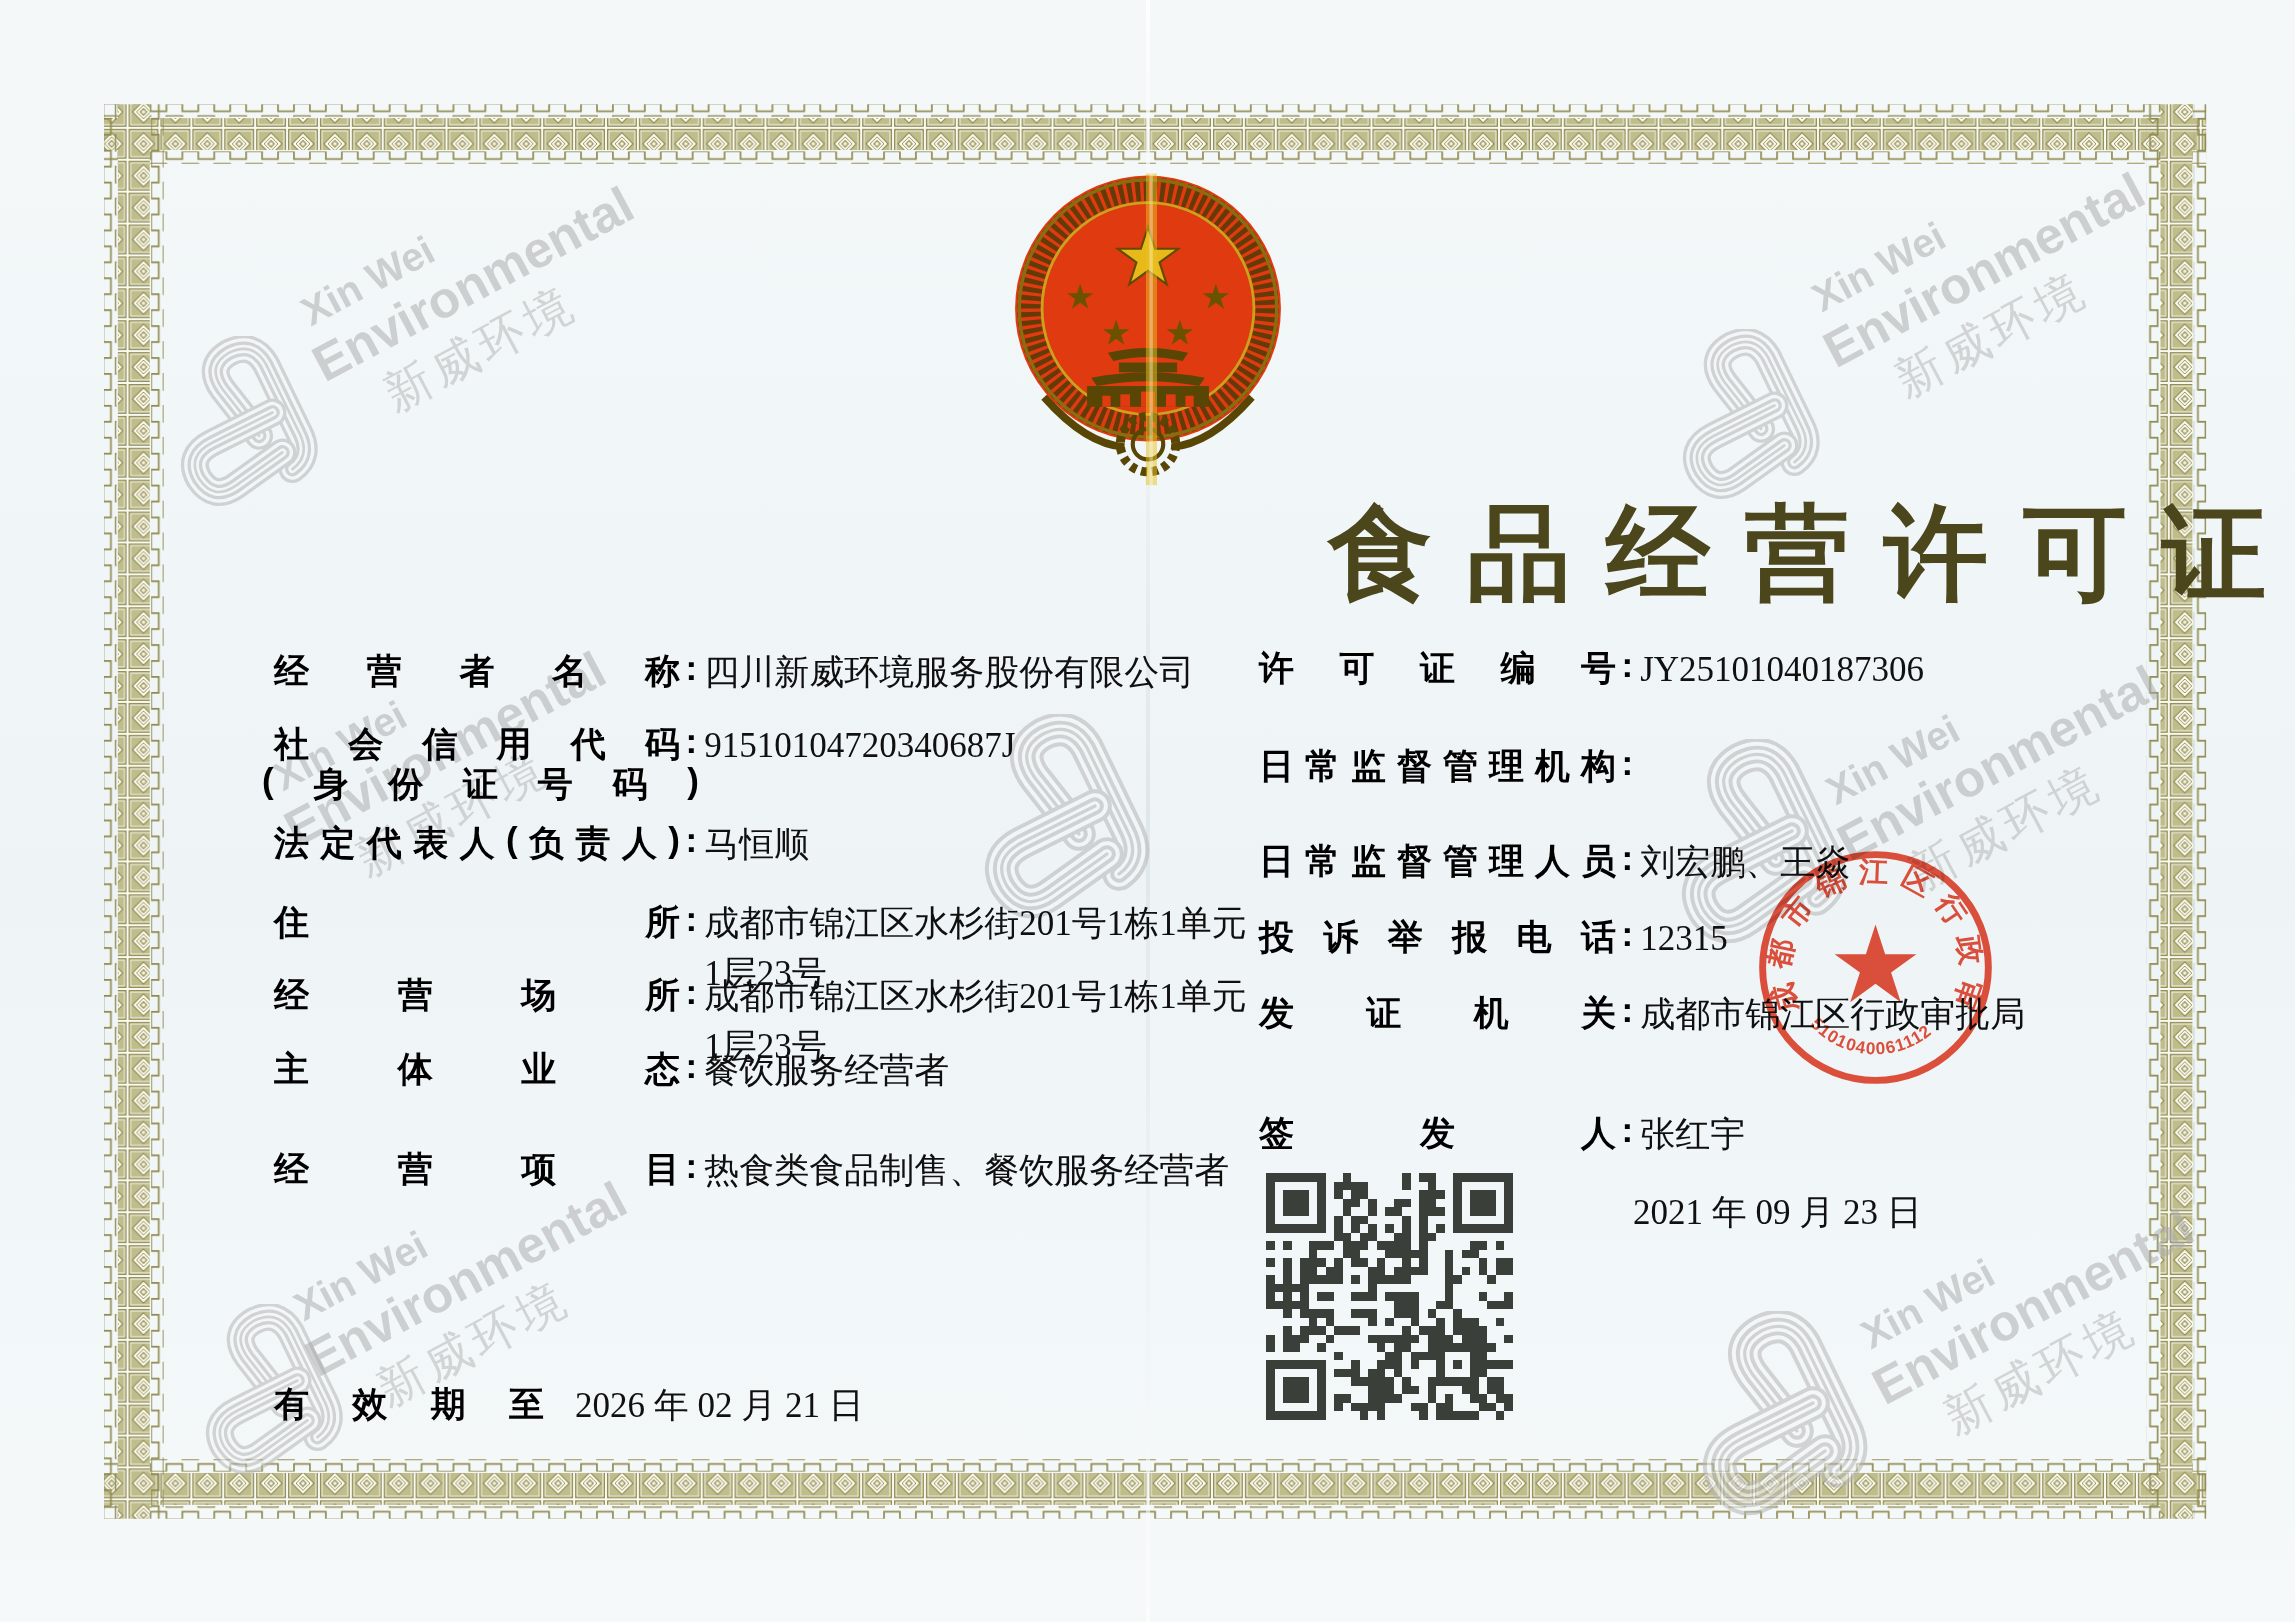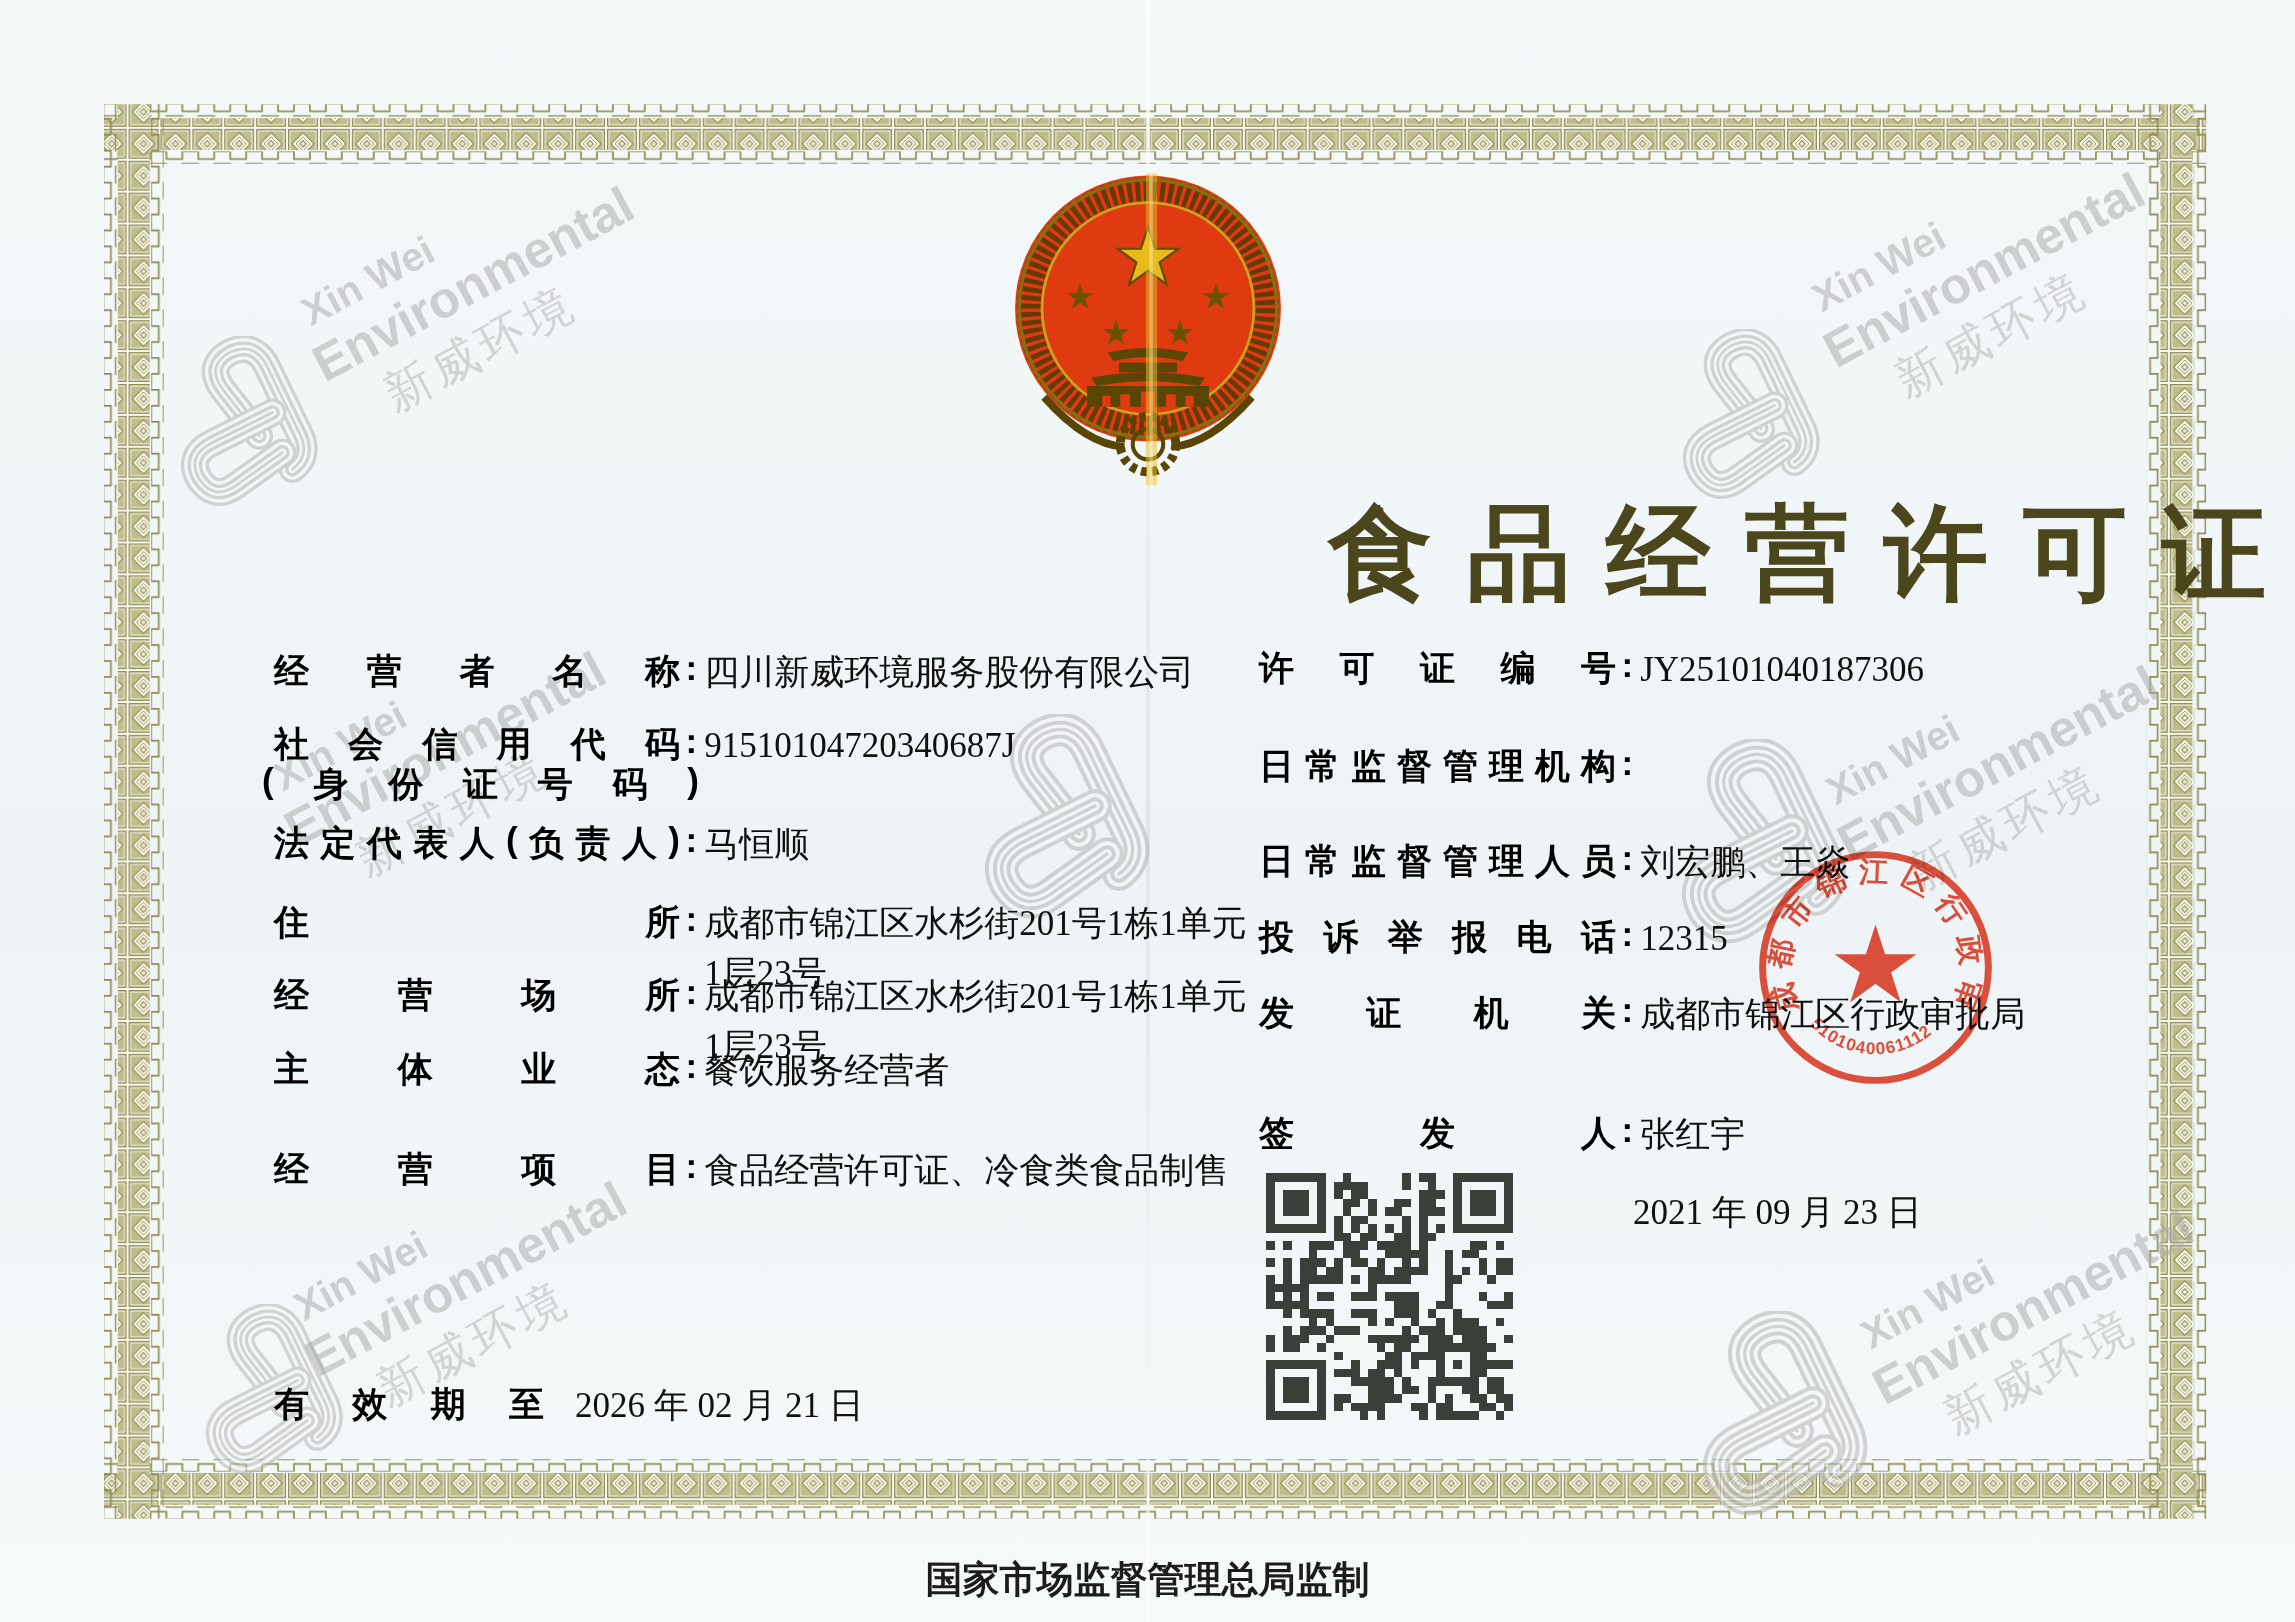--- a/index.html
+++ b/index.html
@@ -264,21 +264,21 @@
     <span class="val nowrap">餐饮服务经营者</span>
   </div>
   <div class="row" style="left:274px;top:1146px">
     <span class="lab jlabel w585">
         <span>经</span>
         <span>营</span>
         <span>项</span>
         <span>目</span>
       </span>
     <span class="colon">:</span>
-    <span class="val nowrap">食品经营许可证、冷食类食品制售</span>
+    <span class="val nowrap">热食类食品制售、餐饮服务经营者</span>
   </div>
   <div class="row" style="left:274px;top:1381px">
     <span class="lab jlabel w390">
         <span>有</span>
         <span>效</span>
         <span>期</span>
         <span>至</span>
       </span>
     <span class="val nowrap" style="margin-left:31px">2026 年 02 月 21 日</span>
   </div>
@@ -781,21 +781,20 @@
     <circle r="163" fill="none" stroke="#e8432c" stroke-width="10"></circle>
     <polygon points="0,-62 13.9,-19.2 59,-19.2 22.5,7.4 36.5,50.2 0,23.6 -36.5,50.2 -22.5,7.4 -59,-19.2 -13.9,-19.2" fill="#e8432c"></polygon>
     <text fill="#e8432c" font-family="Liberation Serif, serif" font-size="42" font-weight="700" letter-spacing="16">
       <textPath href="#sealArcTop" startOffset="4">成都市锦江区行政审批局</textPath>
     </text>
     <text fill="#e8432c" font-family="Liberation Sans, sans-serif" font-size="25" font-weight="700" letter-spacing="1.5">
       <textPath href="#sealArcBottom" startOffset="2">5101040061112</textPath>
     </text>
   </svg>
 
-  <div class="footer">国家市场监督管理总局监制</div>
 
   <svg width="0" height="0" style="position:absolute">
     <defs>
       <g id="wkpaths" fill="none" stroke-linecap="round" stroke-linejoin="round">
         <path d="M 10,20 L -45,-50 Q -70,-85 -35,-105 Q 0,-122 20,-88 L 70,15 Q 88,50 60,70" stroke="#b5b5b5" stroke-width="42"></path>
         <path d="M 10,20 L -45,-50 Q -70,-85 -35,-105 Q 0,-122 20,-88 L 70,15 Q 88,50 60,70" stroke="#f3f7f8" stroke-width="32"></path>
         <path d="M 10,20 L -45,-50 Q -70,-85 -35,-105 Q 0,-122 20,-88 L 70,15 Q 88,50 60,70" stroke="#b5b5b5" stroke-width="22"></path>
         <path d="M 10,20 L -45,-50 Q -70,-85 -35,-105 Q 0,-122 20,-88 L 70,15 Q 88,50 60,70" stroke="#f3f7f8" stroke-width="12"></path>
         <path d="M 10,20 L -45,-50 Q -70,-85 -35,-105 Q 0,-122 20,-88 L 70,15 Q 88,50 60,70" stroke="#b5b5b5" stroke-width="4"></path>
         <path d="M 30,-15 L -60,30 Q -100,50 -80,85 Q -58,118 -25,95 L 45,45" stroke="#b5b5b5" stroke-width="42"></path>

